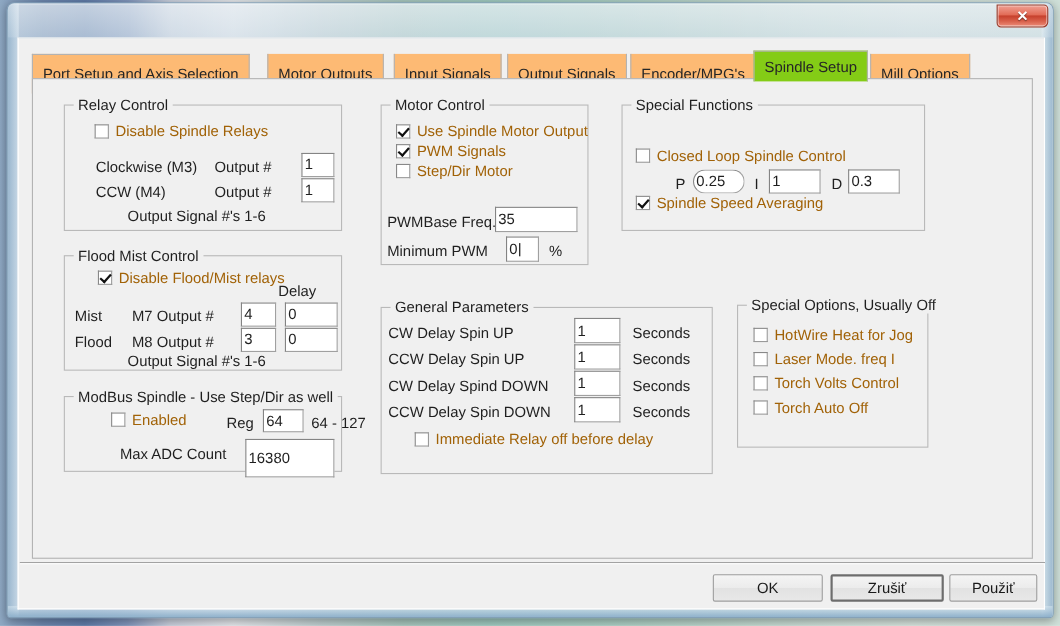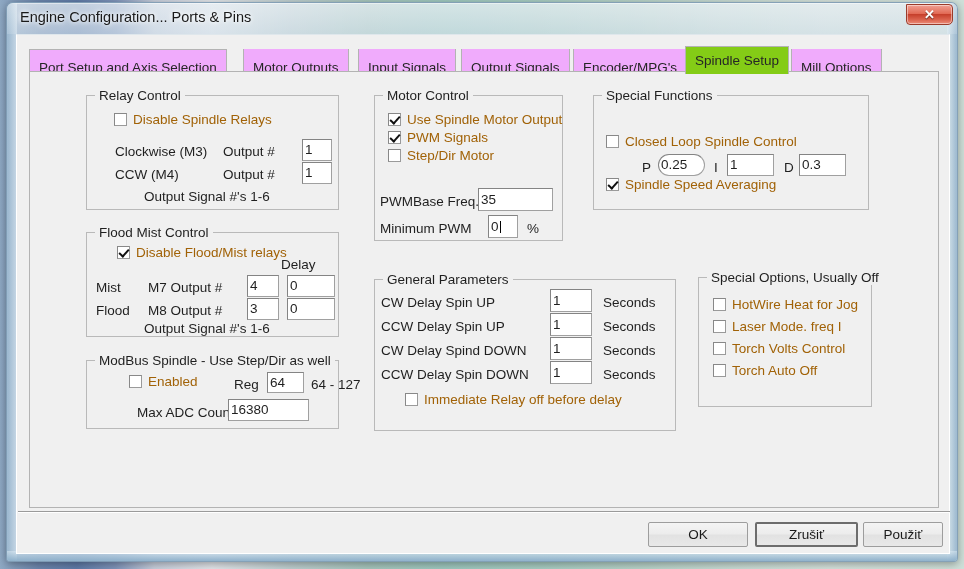--- a/index.html
+++ b/index.html
@@ -80,21 +80,21 @@
     border-top: 1px solid #dfe7ec;
   }
 
   
   #tabstrip {
     position: absolute; left: 12px; top: 11px;
     width: 910px; height: 26px;
   }
   .tab {
     position: absolute; top: 3px; height: 36px;
-    background: #f0abfc;
+    background: #fdba74;
     border-left: 1px solid #b3b3b3;
     border-right: 1px solid #b3b3b3;
     display: flex; align-items: center; justify-content: center;
     font-size: 13.5px; color: #262626;
     padding: 0 9px;
     cursor: pointer;
     white-space: nowrap;
   }
   .tab.first { border-top: 1px solid #b3b3b3; border-left: 1px solid #b3b3b3; }
   .tab.selected {
@@ -109,21 +109,20 @@
     position: absolute; left: 12px; top: 36px;
     width: 910px; height: 437px;
     background: #f0f0f0;
     border: 1px solid #b3b3b3;
   }
 
   
   .group {
     position: absolute;
     border: 1px solid #b9b9b9;
-    margin-left: 28px;
   }
   .group > .g-title {
     position: absolute; top: -8px; left: 8px;
     background: #f0f0f0;
     padding: 0 4px;
     font-size: 13.5px; color: #1f1f1f;
     white-space: nowrap;
   }
 
   
@@ -208,21 +207,20 @@
 </head>
 <body>
 
 <div id="window">
 
   <div id="glass-left"></div>
   <div id="glass-right"></div>
   <div id="glass-bottom"></div>
 
   <div id="titlebar">
-    <div id="title-text">Engine Configuration... Ports &amp; Pins</div>
     <div id="close-btn">
       <div class="x">✕</div>
     </div>
   </div>
 
   <div id="client">
 
     <div id="tabstrip">
       <div class="tab first" style="left:0px;">Port Setup and Axis Selection</div>
       <div class="tab" style="left:214px;">Motor Outputs</div>
@@ -283,21 +281,21 @@
         <div class="cb" style="left:42px; top:14px;">
           <div class="box"></div>
           <div class="cl">Enabled</div>
         </div>
 
         <div class="lbl" style="left:147px; top:16px;">Reg</div>
         <div class="tb" style="left:180px; top:11px; width:37px; height:21px;">64</div>
         <div class="lbl" style="left:224px; top:16px;">64 - 127</div>
 
         <div class="lbl" style="left:50px; top:44px;">Max ADC Count</div>
-        <div class="tb" style="left:141px; top:38px; width:81px; height:22px;">16380</div>
+        <div class="tb" style="left:164px; top:38px; width:81px; height:35px;">16380</div>
       </div>
 
       <div class="group" style="left:316px; top:23px; width:189px; height:146px;">
         <div class="g-title">Motor Control</div>
 
         <div class="cb checked" style="left:13px; top:17px;">
           <div class="box"></div>
           <div class="cl">Use Spindle Motor Output</div>
         </div>
         <div class="cb checked" style="left:13px; top:35px;">

